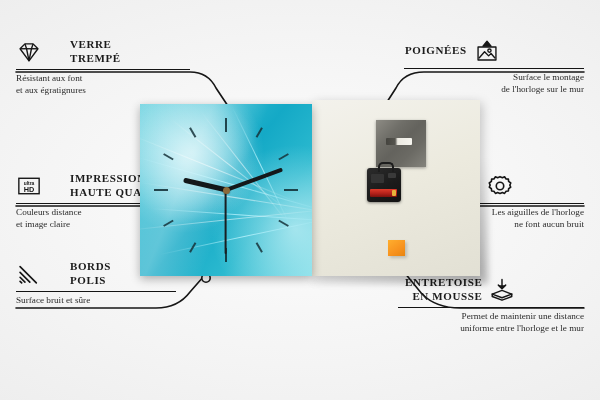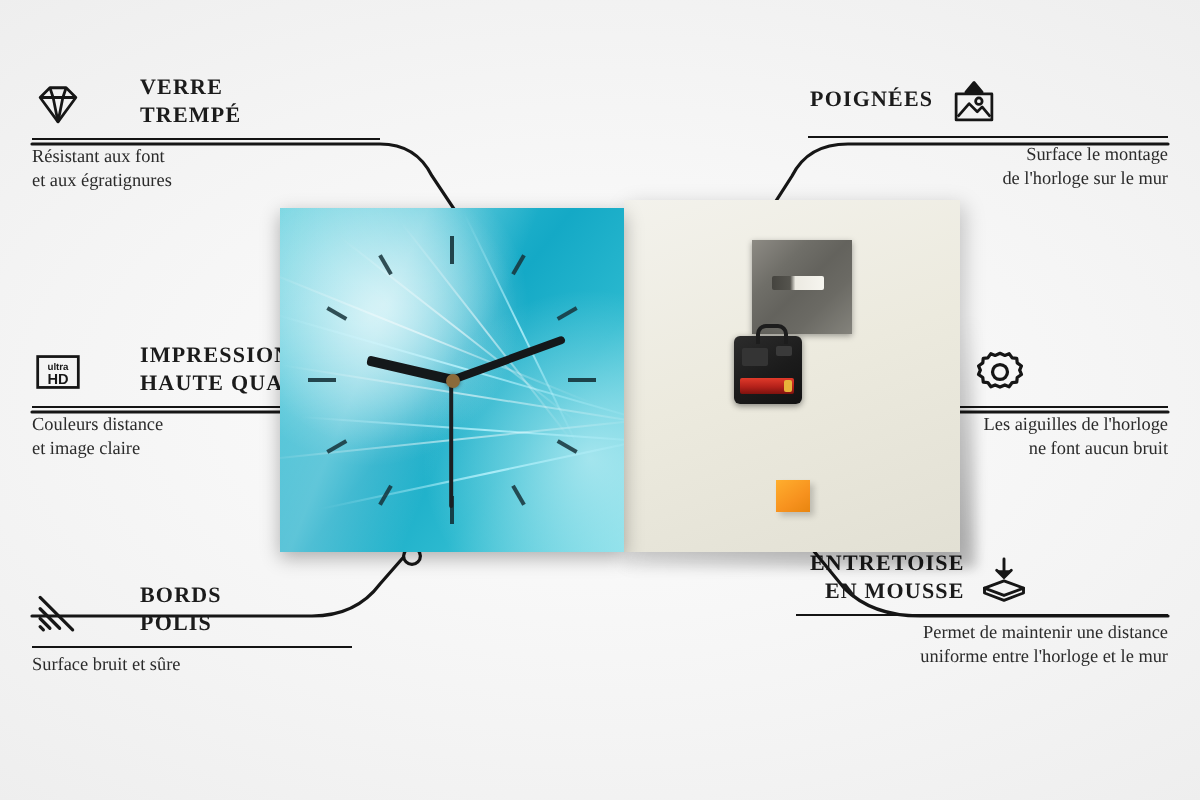--- a/index.html
+++ b/index.html
@@ -105,21 +105,21 @@
     font-size:9.2px;line-height:11.4px;color:#2b2b2b;margin-top:3px;
   }
   .feature.right .fdesc{text-align:right;}
   .ficon{width:26px;height:26px;flex:0 0 26px;display:block;}
 
   
   #feat-verre{left:16px;top:38px;}
   #feat-verre .rule{width:174px;}
   #feat-impression{left:16px;top:172px;}
   #feat-impression .rule{width:168px;}
-  #feat-bords{left:16px;top:292px;}
+  #feat-bords{left:16px;top:260px;}
   #feat-bords .rule{width:160px;}
 
   #feat-poignees{left:384px;top:38px;width:200px;}
   #feat-poignees .rule{width:180px;margin-left:20px;}
   #feat-mecanisme{left:384px;top:172px;width:200px;}
   #feat-mecanisme .rule{width:184px;margin-left:16px;}
   #feat-entretoise{left:384px;top:276px;width:200px;}
   #feat-entretoise .rule{width:186px;margin-left:14px;}
 </style>
 </head>

